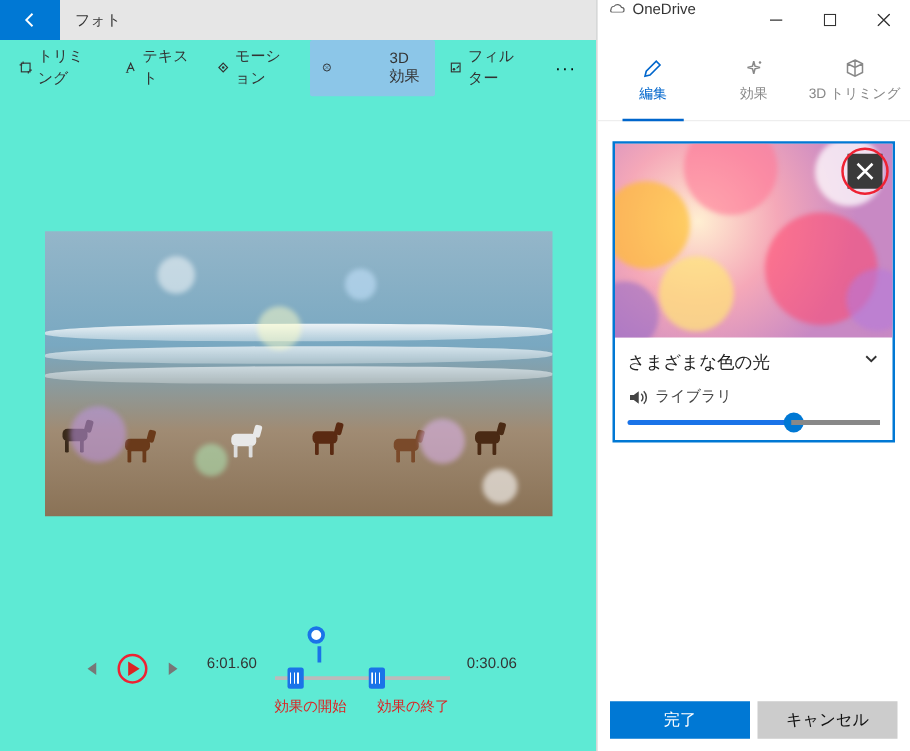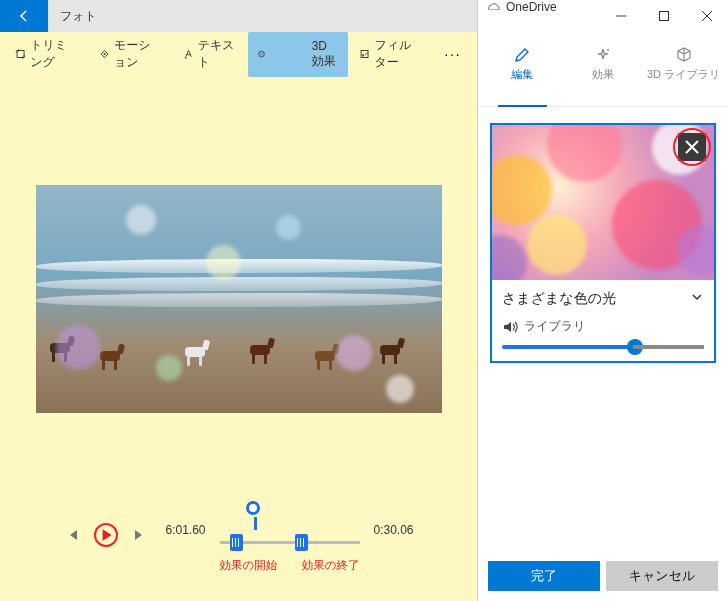--- a/index.html
+++ b/index.html
@@ -1,17 +1,17 @@
 <!DOCTYPE html>
 <html><head>
 <meta charset="utf-8">
 <style>
 * { margin: 0; padding: 0; box-sizing: border-box; font-family: 'Segoe UI', 'Yu Gothic UI', Meiryo, sans-serif; }
 body { width: 728px; height: 601px; background: #fff; display: flex; overflow: hidden; }
-.left-panel { width: 477px; height: 100%; background: #fef9c3; display: flex; flex-direction: column; }
+.left-panel { width: 477px; height: 100%; background: #5eead4; display: flex; flex-direction: column; }
 .right-panel { width: 251px; height: 100%; border-left: 1px solid #ccc; display: flex; flex-direction: column; background: #fff; }
 .titlebar-left { height: 32px; background: #e6e6e6; display: flex; align-items: center; }
 .back-btn { width: 48px; height: 32px; background: #0078d4; display: flex; align-items: center; justify-content: center; color: #fff; cursor: pointer; }
 .app-title { padding-left: 12px; font-size: 12px; color: #333; }
 .titlebar-right { height: 32px; display: flex; align-items: flex-start; padding-left: 8px; position: relative; }
 .od-icon { width: 14px; height: 10px; margin-right: 6px; }
 .od-title { font-size: 12px; color: #333; }
 .win-ctrls { position: absolute; right: 0; top: 0; display: flex; height: 32px; }
 .win-btn { width: 43px; display: flex; align-items: center; justify-content: center; color: #333; cursor: pointer; }
 .toolbar { height: 44px; display: flex; align-items: center; padding: 0 6px; gap: 2px; }
@@ -32,21 +32,21 @@
 .play-circle { border: 2px solid #e23; border-radius: 50%; padding: 1px; }
 .time-txt { font-size: 12px; color: #333; min-width: 48px; text-align: center; }
 .timeline-wrap { position: relative; width: 140px; padding-top: 18px; }
 .timeline-track { width: 100%; height: 3px; background: #bbb; position: relative; }
 .tl-handle { position: absolute; top: -7px; width: 13px; height: 17px; background: #1a73e8; border-radius: 2px; display: flex; align-items: center; justify-content: center; cursor: grab; }
 .tl-handle::before { content: ''; width: 8px; height: 9px; background: repeating-linear-gradient(90deg, #fff 0 1px, transparent 1px 3px); }
 .tl-playhead { position: absolute; top: -22px; left: 26px; width: 14px; height: 14px; border: 3px solid #1a73e8; border-radius: 50%; background: #fff; cursor: grab; }
 .tl-playhead::after { content: ''; position: absolute; left: 5.5px; top: 13px; width: 3px; height: 13px; background: #1a73e8; }
 .tl-labels { display: flex; justify-content: space-between; margin-top: 14px; font-size: 11.5px; color: #d22; }
 .tabs { display: flex; justify-content: space-around; padding: 10px 4px 0; border-bottom: 1px solid #eee; }
-.tab { flex: 1; display: flex; flex-direction: column; align-items: center; gap: 3px; padding: 4px 0 24px; font-size: 11px; color: #888; cursor: pointer; position: relative; }
+.tab { flex: 1; display: flex; flex-direction: column; align-items: center; gap: 3px; padding: 4px 0 14px; font-size: 11px; color: #888; cursor: pointer; position: relative; }
 .tab.active { color: #0066cc; }
 .tab.active::after { content: ''; position: absolute; bottom: -1px; left: 20%; width: 60%; height: 2px; background: #0066cc; }
 .effect-card { margin: 16px 12px 0; border: 2px solid #0078d4; background: #fff; }
 .effect-preview { height: 155px; position: relative; overflow: hidden; background: radial-gradient(circle at 30% 40%, #ffefd2, #f5a8b8 35%, #c889c4 70%); }
 .close-x { position: absolute; top: 8px; right: 8px; width: 28px; height: 28px; background: #3a3a3a; display: flex; align-items: center; justify-content: center; color: #fff; cursor: pointer; }
 .close-ring { position: absolute; top: 3px; right: 3px; width: 38px; height: 38px; border: 2px solid #e23; border-radius: 50%; pointer-events: none; }
 .bokeh { position: absolute; border-radius: 50%; filter: blur(2px); }
 .effect-info { padding: 10px 10px 12px; }
 .effect-title-row { display: flex; align-items: center; justify-content: space-between; }
 .effect-name { font-size: 14px; color: #222; }
@@ -75,31 +75,31 @@
   <div class="toolbar">
     <div class="tool-btn">
       <svg class="tool-icon" viewBox="0 0 16 16">
           <rect x="3" y="3" width="10" height="10" fill="none" stroke="#333" stroke-width="1.3"></rect>
           <path d="M1 5h3M5 1v3M15 11h-3M11 15v-3" stroke="#333" stroke-width="1.3"></path>
         </svg>
       <span>トリミング</span>
     </div>
     <div class="tool-btn">
       <svg class="tool-icon" viewBox="0 0 16 16">
+          <path d="M4 12 L8 3 L12 12 M5.5 9 H10.5" stroke="#333" stroke-width="1.3" fill="none"></path>
+          <path d="M2 14 L4 12 L6 14 Z" fill="#333"></path>
+        </svg>
+      <span>テキスト</span>
+    </div>
+    <div class="tool-btn">
+      <svg class="tool-icon" viewBox="0 0 16 16">
           <path d="M8 3 L13 8 L8 13 L3 8 Z" stroke="#333" stroke-width="1.3" fill="none"></path>
           <circle cx="8" cy="8" r="1.5" fill="#333"></circle>
         </svg>
       <span>モーション</span>
-    </div>
-    <div class="tool-btn">
-      <svg class="tool-icon" viewBox="0 0 16 16">
-          <path d="M4 12 L8 3 L12 12 M5.5 9 H10.5" stroke="#333" stroke-width="1.3" fill="none"></path>
-          <path d="M2 14 L4 12 L6 14 Z" fill="#333"></path>
-        </svg>
-      <span>テキスト</span>
     </div>
     <div class="tool-btn active">
       <svg class="tool-icon" viewBox="0 0 16 16">
           <circle cx="8" cy="8" r="5" stroke="#222" stroke-width="1.2" fill="none"></circle>
           <path d="M5 5l6 6M11 5l-6 6" stroke="#222" stroke-width="1" opacity=".6"></path>
         </svg>
       <span>3D 効果</span>
     </div>
     <div class="tool-btn">
       <svg class="tool-icon" viewBox="0 0 16 16">
@@ -231,21 +231,21 @@
       <svg width="18" height="18" viewBox="0 0 18 18">
           <path d="M9 3l1 4 4 1-4 1-1 4-1-4-4-1 4-1z" fill="none" stroke="#888" stroke-width="1.2"></path>
           <circle cx="14" cy="4" r="1" fill="#888"></circle>
         </svg>
       <span>効果</span>
     </div>
     <div class="tab">
       <svg width="18" height="18" viewBox="0 0 18 18">
           <path d="M9 2l6 3v7l-6 3-6-3V5z M9 2v13 M3 5l6 3 6-3" fill="none" stroke="#888" stroke-width="1.2"></path>
         </svg>
-      <span>3D ライブラリ</span>
+      <span>3D トリミング</span>
     </div>
   </div>
 
   <div class="effect-card">
     <div class="effect-preview">
       <div class="bokeh" style="left:-10px;top:30px;width:70px;height:70px;background:rgba(255,190,40,.65)"></div>
       <div class="bokeh" style="left:55px;top:-18px;width:75px;height:75px;background:rgba(255,120,150,.6)"></div>
       <div class="bokeh" style="left:120px;top:55px;width:90px;height:90px;background:rgba(255,70,110,.55)"></div>
       <div class="bokeh" style="left:35px;top:90px;width:60px;height:60px;background:rgba(255,230,120,.7)"></div>
       <div class="bokeh" style="left:160px;top:-5px;width:55px;height:55px;background:rgba(255,255,255,.75)"></div>

